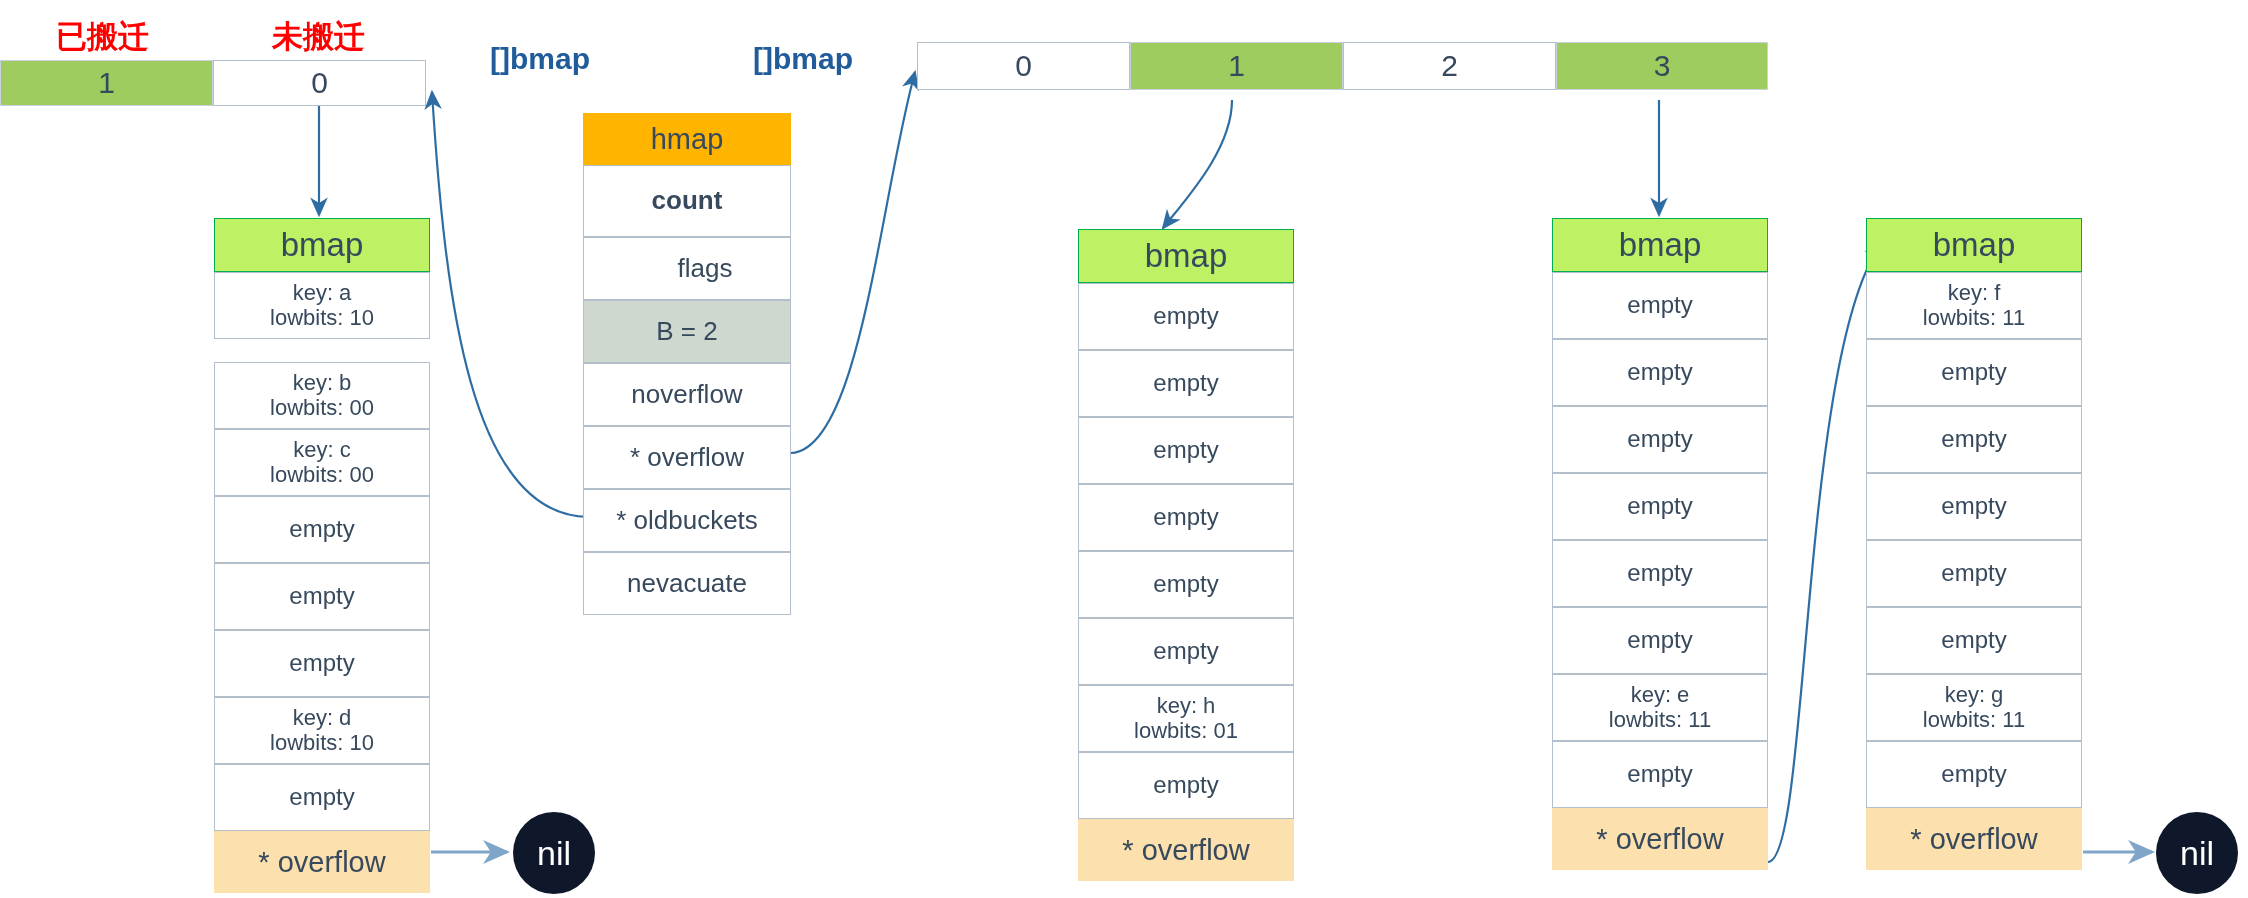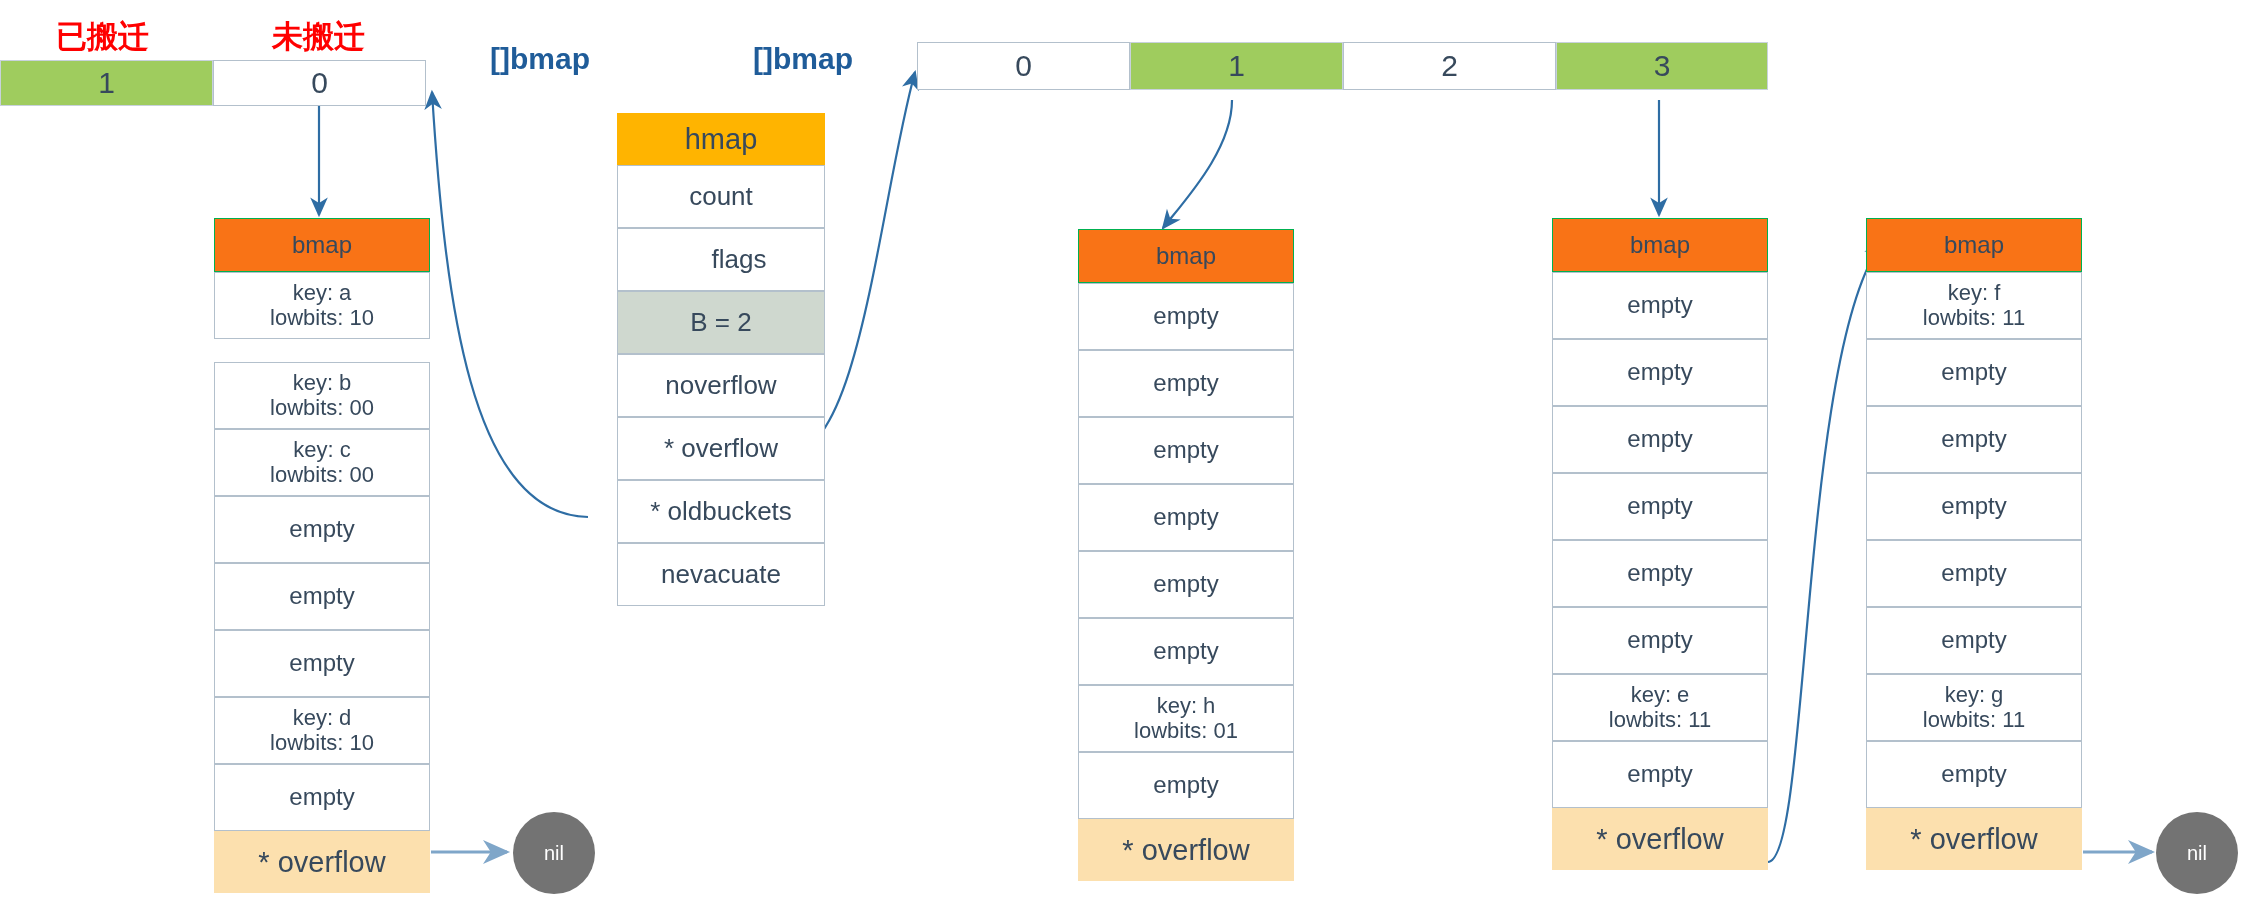--- a/index.html
+++ b/index.html
@@ -24,39 +24,39 @@
   .struct{position:absolute;}
   .struct .cell{width:100%;}
 
   
   .hslice{position:absolute;display:flex;}
   .hslice .cell{font-size:30px;height:100%;}
   .cell.green{background:#9fcc5e;border-color:#c8d2dc;}
   .cell.white{background:#ffffff;}
 
   
-  .hdr-green{background:#f97316;border-color:#00b050;font-size:24px;}
+  .hdr-green{background:#bef264;border-color:#00b050;font-size:33px;}
   .hdr-orange{background:#ffb400;border-color:#ffb400;font-size:29px;}
   .cell.bgray{background:#cfd8cf;}
   .cell.overflow{background:#fce0ae;border-color:#fce0ae;font-size:29px;}
 
   .kv{white-space:pre-line;font-size:22px;font-weight:normal;}
   .emptycell{font-size:24px;}
 
   
   .label{position:absolute;white-space:nowrap;}
   .label.red{color:#ff0000;font-size:31px;font-weight:bold;}
   .label.blue{color:#1f5c99;font-size:30px;font-weight:bold;}
 
   
   .nil{
     position:absolute;border-radius:50%;
-    background:#737373;color:#ffffff;
+    background:#0f172a;color:#ffffff;
     display:flex;align-items:center;justify-content:center;
-    font-size:20px;
+    font-size:34px;
   }
 </style>
 </head>
 <body>
 
 <div id="stage">
 
   <svg class="arrows" viewBox="0 0 2248 898" xmlns="http://www.w3.org/2000/svg">
     <defs>
       <marker id="ah" markerWidth="10" markerHeight="10" refX="8" refY="4" orient="auto" markerUnits="strokeWidth">
@@ -94,23 +94,23 @@
     <div class="cell white" style="width:213px;">0</div>
   </div>
 
   <div class="hslice" style="left:917px;top:42px;width:851px;height:48px;">
     <div class="cell white" style="width:213px;">0</div>
     <div class="cell green" style="width:213px;">1</div>
     <div class="cell white" style="width:213px;">2</div>
     <div class="cell green" style="width:212px;">3</div>
   </div>
 
-  <div class="struct" style="left:617px;top:113px;width:208px;">
+  <div class="struct" style="left:583px;top:113px;width:208px;">
     <div class="cell hdr-orange" style="height:52px;">hmap</div>
-    <div class="cell" style="height:63px;">count</div>
+    <div class="cell" style="height:72px;font-weight:bold;">count</div>
     <div class="cell" style="height:63px;padding-left:36px;">flags</div>
     <div class="cell bgray" style="height:63px;">B = 2</div>
     <div class="cell" style="height:63px;">noverflow</div>
     <div class="cell" style="height:63px;">* overflow</div>
     <div class="cell" style="height:63px;">* oldbuckets</div>
     <div class="cell" style="height:63px;">nevacuate</div>
   </div>
 
   <div class="struct" style="left:214px;top:218px;width:216px;">
     <div class="cell hdr-green" style="height:54px;">bmap</div>

